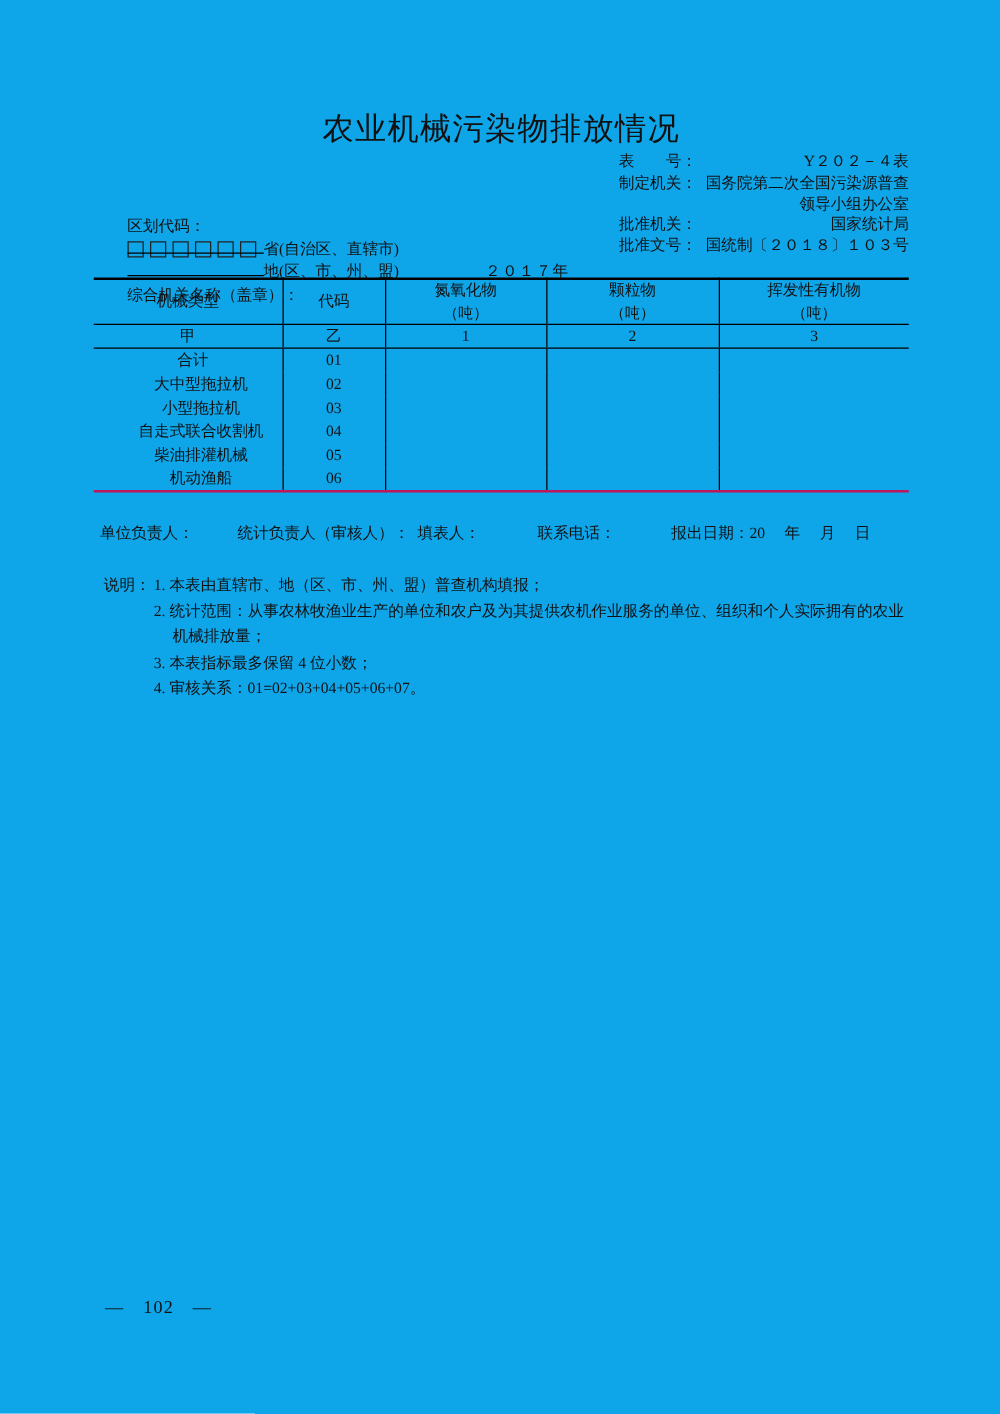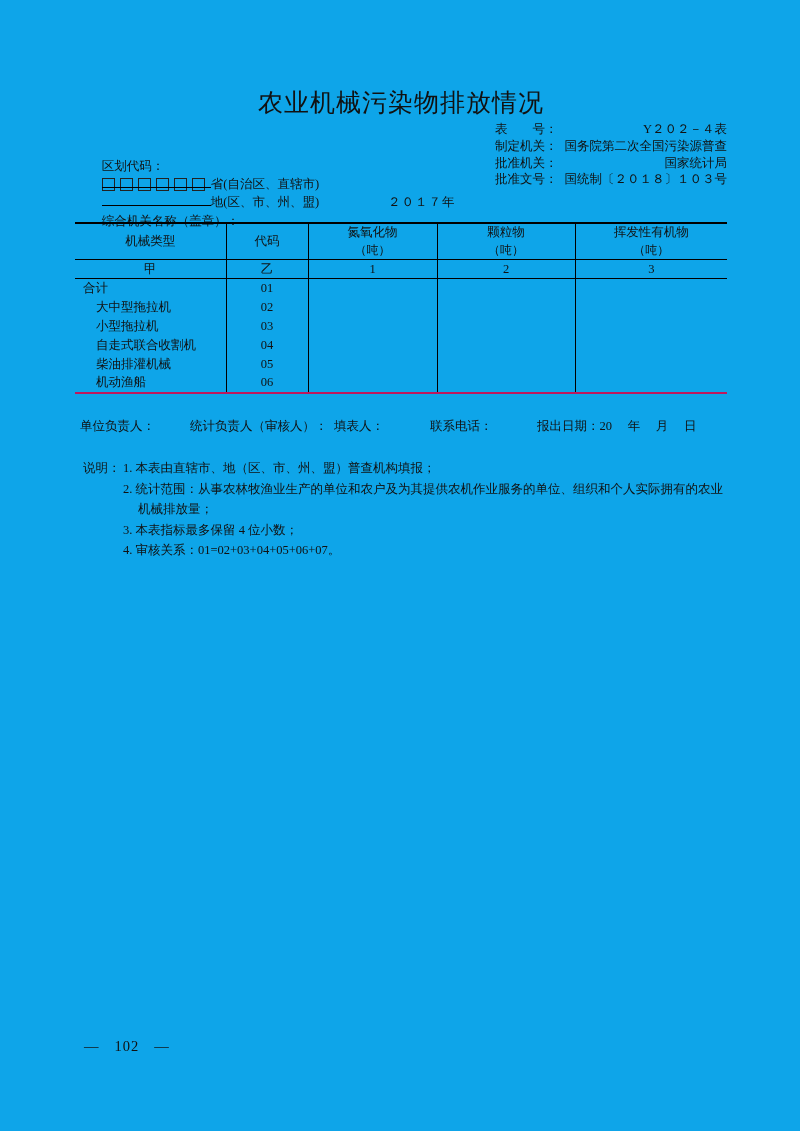--- a/index.html
+++ b/index.html
@@ -22,21 +22,21 @@
   }
   
   .meta-right {
     position:absolute; top:121px; left:495px; width:232px;
     font-size:12.5px; line-height:16.8px;
   }
   .meta-right .mrow { display:flex; }
   .meta-right .mlabel { white-space:pre; }
   .meta-right .mvalue { flex:1; text-align:right; white-space:pre; }
   .meta-left {
-    position:absolute; top:136px; left:83px; width:400px;
+    position:absolute; top:151px; left:83px; width:400px;
     font-size:12.5px;
   }
   .meta-left .lrow { height:18.5px; line-height:18.5px; white-space:pre; position:relative; }
   .meta-left .lrow.coderow { height:20px; line-height:20px; }
   .code-box {
     display:inline-block; width:13px; height:13px;
     border:1.5px solid #222; margin-right:5px; vertical-align:-1px;
     background:transparent;
   }
   .fill-line {
@@ -54,21 +54,21 @@
   table.main th, table.main td {
     border-left:1px solid #000;
     font-weight:normal; text-align:center; vertical-align:middle;
     padding:0;
   }
   table.main th:first-child, table.main td:first-child { border-left:none; }
   table.main tr.hdr th { height:36px; border-bottom:1px solid #000; }
   table.main tr.coderow td { height:19px; border-bottom:1px solid #000; }
   table.main tbody td { height:19px; }
   table.main .hunit { font-size:12px; margin-top:1px; }
-  table.main td.cat { text-align:left; padding-left:8px; }
+  table.main td.cat { text-align:center; padding-left:8px; }
   table.main td.cat.indent { padding-left:21px; }
   
   .signature {
     position:absolute; top:415px; left:72px; width:652px; height:24px;
     font-size:12.5px;
   }
   .signature span { position:absolute; top:3px; white-space:pre; }
   .sig-unit { left:8px; }
   .sig-stats { left:118px; }
   .sig-filler { left:262px; }
@@ -98,20 +98,24 @@
   <h1 class="title">农业机械污染物排放情况</h1>
 
   <div class="meta-right">
     <div class="mrow">
       <span class="mlabel">表　　号：</span>
       <span class="mvalue">Y２０２－４表</span>
     </div>
     <div class="mrow">
       <span class="mlabel">制定机关：</span>
       <span class="mvalue">国务院第二次全国污染源普查</span>
+    </div>
+    <div class="mrow">
+      <span class="mlabel"></span>
+      <span class="mvalue">领导小组办公室</span>
     </div>
     <div class="mrow">
       <span class="mlabel">批准机关：</span>
       <span class="mvalue">国家统计局</span>
     </div>
     <div class="mrow">
       <span class="mlabel">批准文号：</span>
       <span class="mvalue">国统制〔２０１８〕１０３号</span>
     </div>
   </div>

